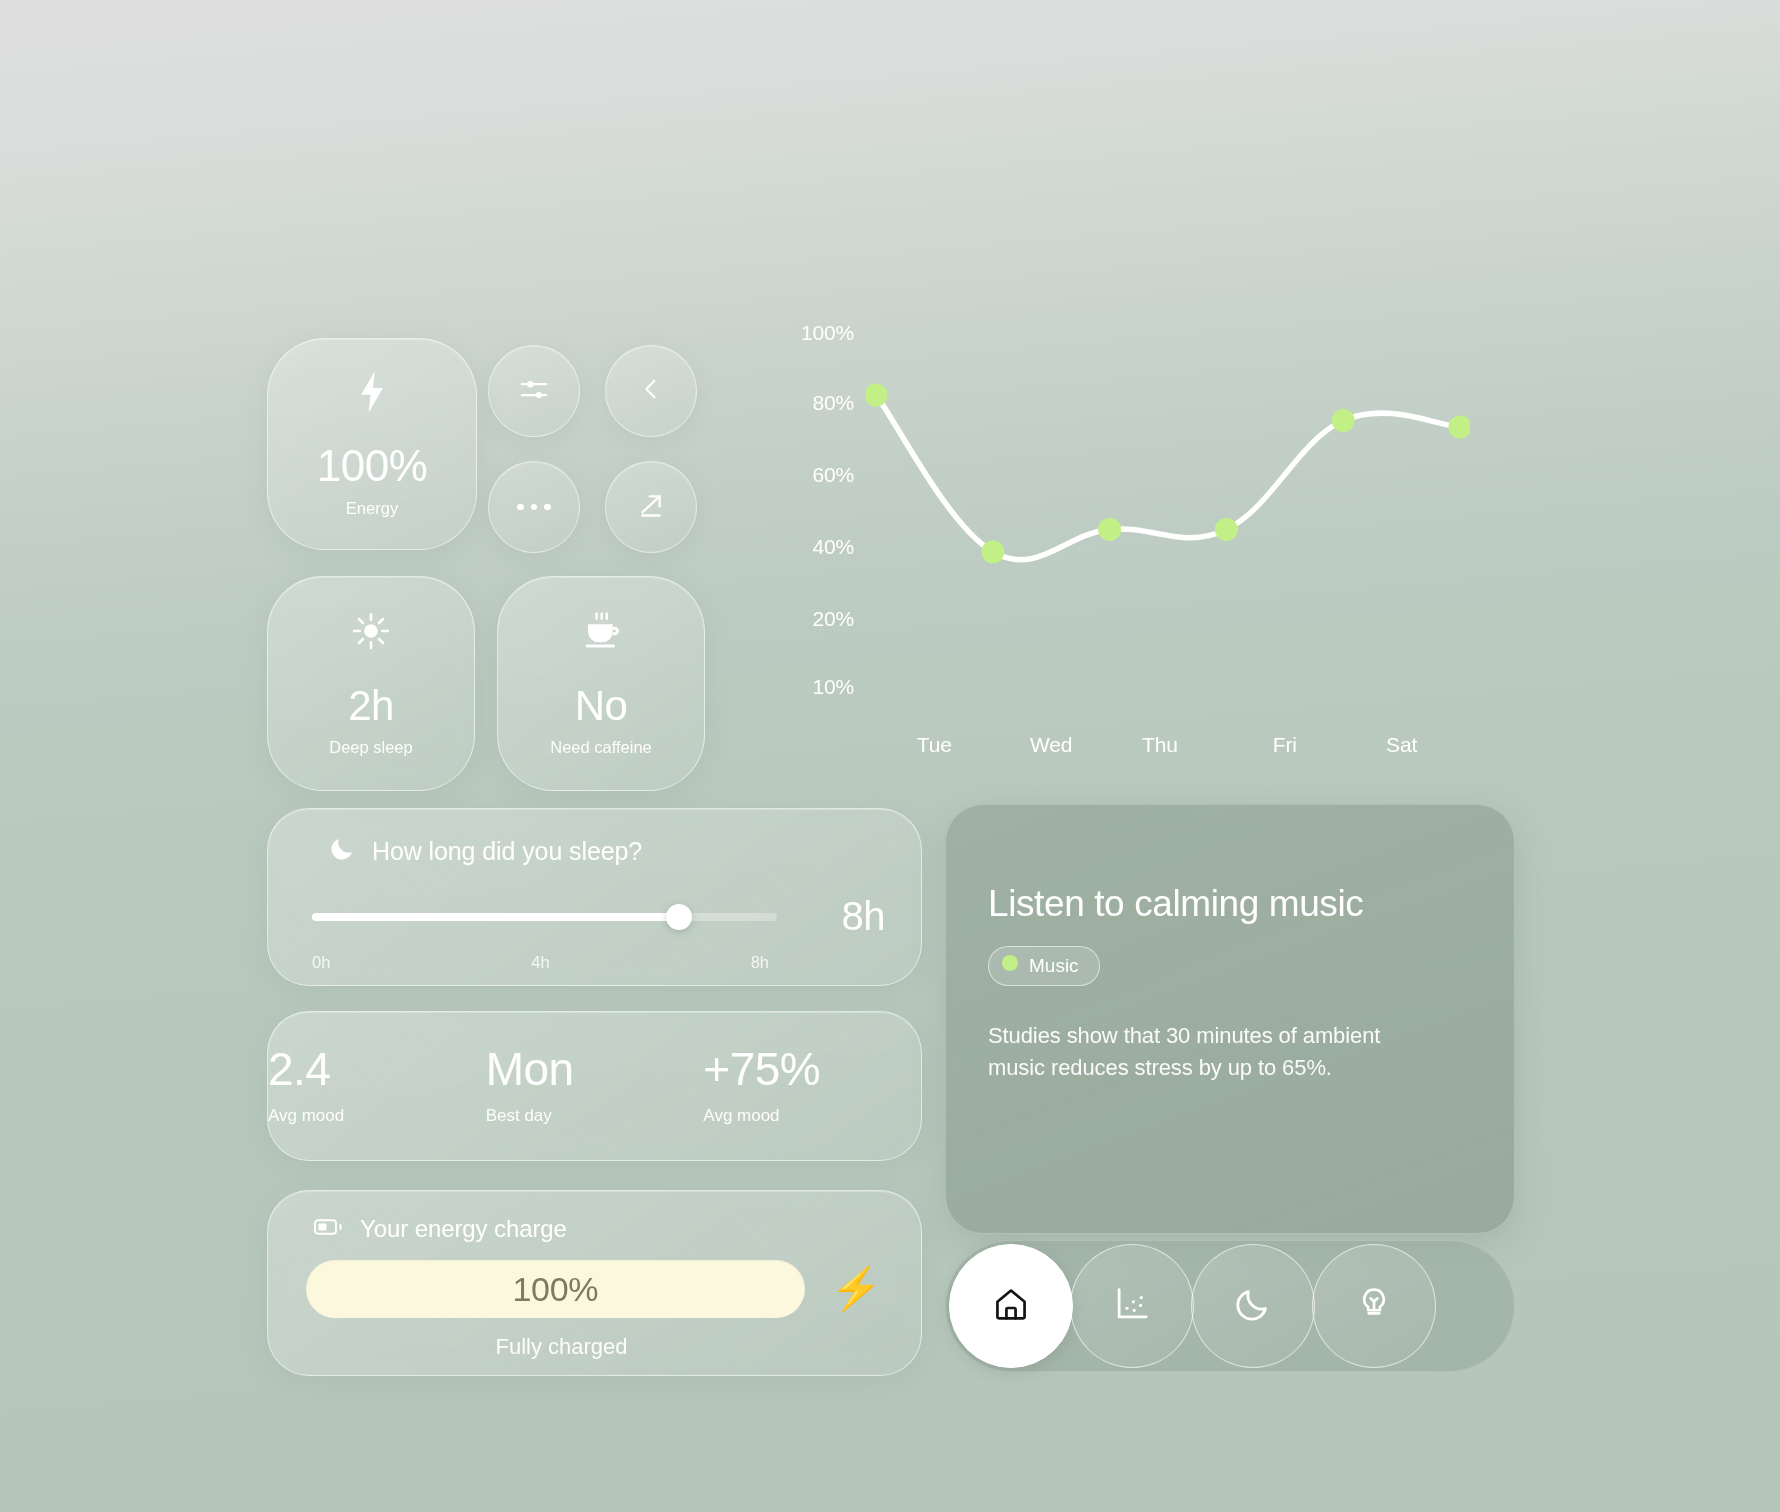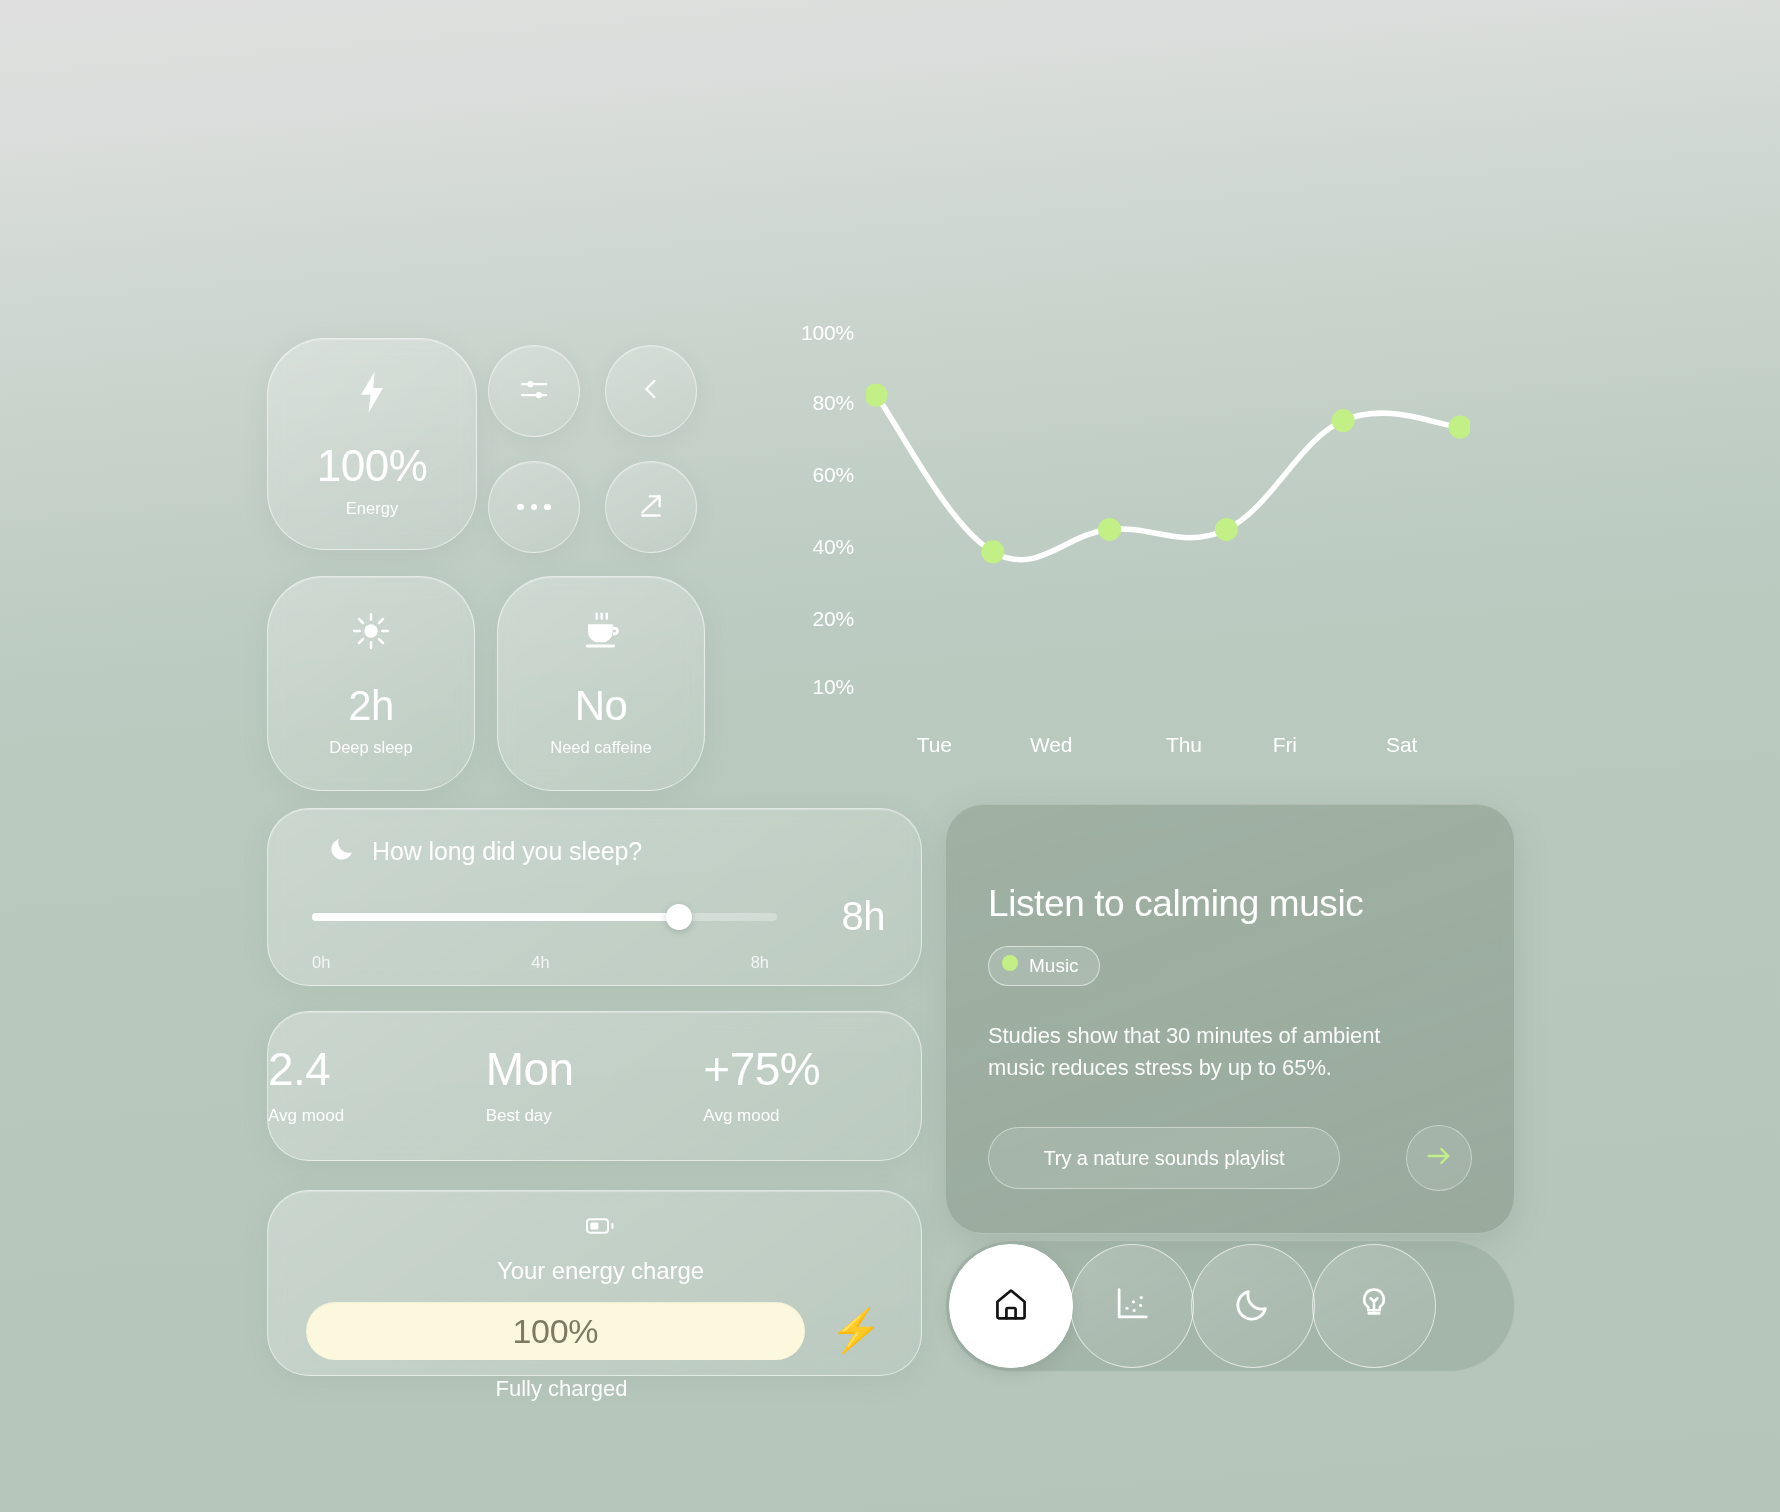--- a/index.html
+++ b/index.html
@@ -223,21 +223,20 @@
     left: 267px; top: 1190px;
     width: 655px; height: 186px;
     border-radius: 42px;
     padding: 24px 34px 18px 34px;
   }
   .charge-head {
     display: flex;
     align-items: center;
     gap: 16px;
     padding-left: 12px;
-    flex-direction: column;
   }
   .charge-head .t {
     color: #ffffff;
     font-size: 24px;
     letter-spacing: -0.1px;
   }
   .charge-row {
     display: flex;
     align-items: center;
     margin-top: 17px;
@@ -626,44 +625,33 @@
           <circle cx="126.8" cy="226.79999999999998" r="11.5" fill="#c2f086"></circle>
           <circle cx="243.6" cy="204.4" r="11.5" fill="#c2f086"></circle>
           <circle cx="360.4" cy="204.4" r="11.5" fill="#c2f086"></circle>
           <circle cx="477.2" cy="95.60000000000001" r="11.5" fill="#c2f086"></circle>
           <circle cx="594" cy="102.00000000000001" r="11.5" fill="#c2f086"></circle>
         </svg>
     </div>
     <div class="x-axis" id="x-axis">
         <div class="x-lab" style="left: 68.4px;">Tue</div>
         <div class="x-lab" style="left: 185.2px;">Wed</div>
-        <div class="x-lab" style="left: 318px; text-align: right;">Thu</div>
+        <div class="x-lab" style="left: 294px; text-align: right;">Thu</div>
         <div class="x-lab" style="left: 418.8px;">Fri</div>
         <div class="x-lab" style="left: 535.6px;">Sat</div>
       </div>
   </div>
 
   <div id="music-card">
     <div id="music-title">Listen to calming music</div>
     <div class="badge">
       <span class="dot" style="background: rgb(194, 240, 134);"></span>
       <span class="lbl">Music</span>
     </div>
     <div id="music-body">Studies show that 30 minutes of ambient music reduces stress by up to 65%.</div>
-    <div class="music-actions">
-      <button id="playlist-btn">Try a nature sounds playlist</button>
-      <div id="music-arrow-btn">
-        <span>
-          <svg width="30" height="30" viewBox="0 0 26 26" stroke="#c2f086" stroke-width="2" stroke-linecap="round" stroke-linejoin="round" fill="none">
-            <line x1="4" y1="13" x2="21" y2="13"></line>
-            <polyline points="15,7 21,13 15,19"></polyline>
-          </svg>
-        </span>
-      </div>
-    </div>
   </div>
 
   <div id="bottom-nav">
     <div class="nav-item active">
       <span>
         <svg width="40" height="40" viewBox="0 0 28 28" stroke="#141414" stroke-width="1.9" stroke-linecap="round" stroke-linejoin="round" fill="none">
           <path d="M4.5 12.4 L14 4.6 L23.5 12.4 V23 a1 1 0 0 1 -1 1 H5.5 a1 1 0 0 1 -1 -1 z"></path>
           <path d="M10.8 24 v-6.2 a1 1 0 0 1 1 -1 h4.4 a1 1 0 0 1 1 1 V24"></path>
         </svg>
       </span>

